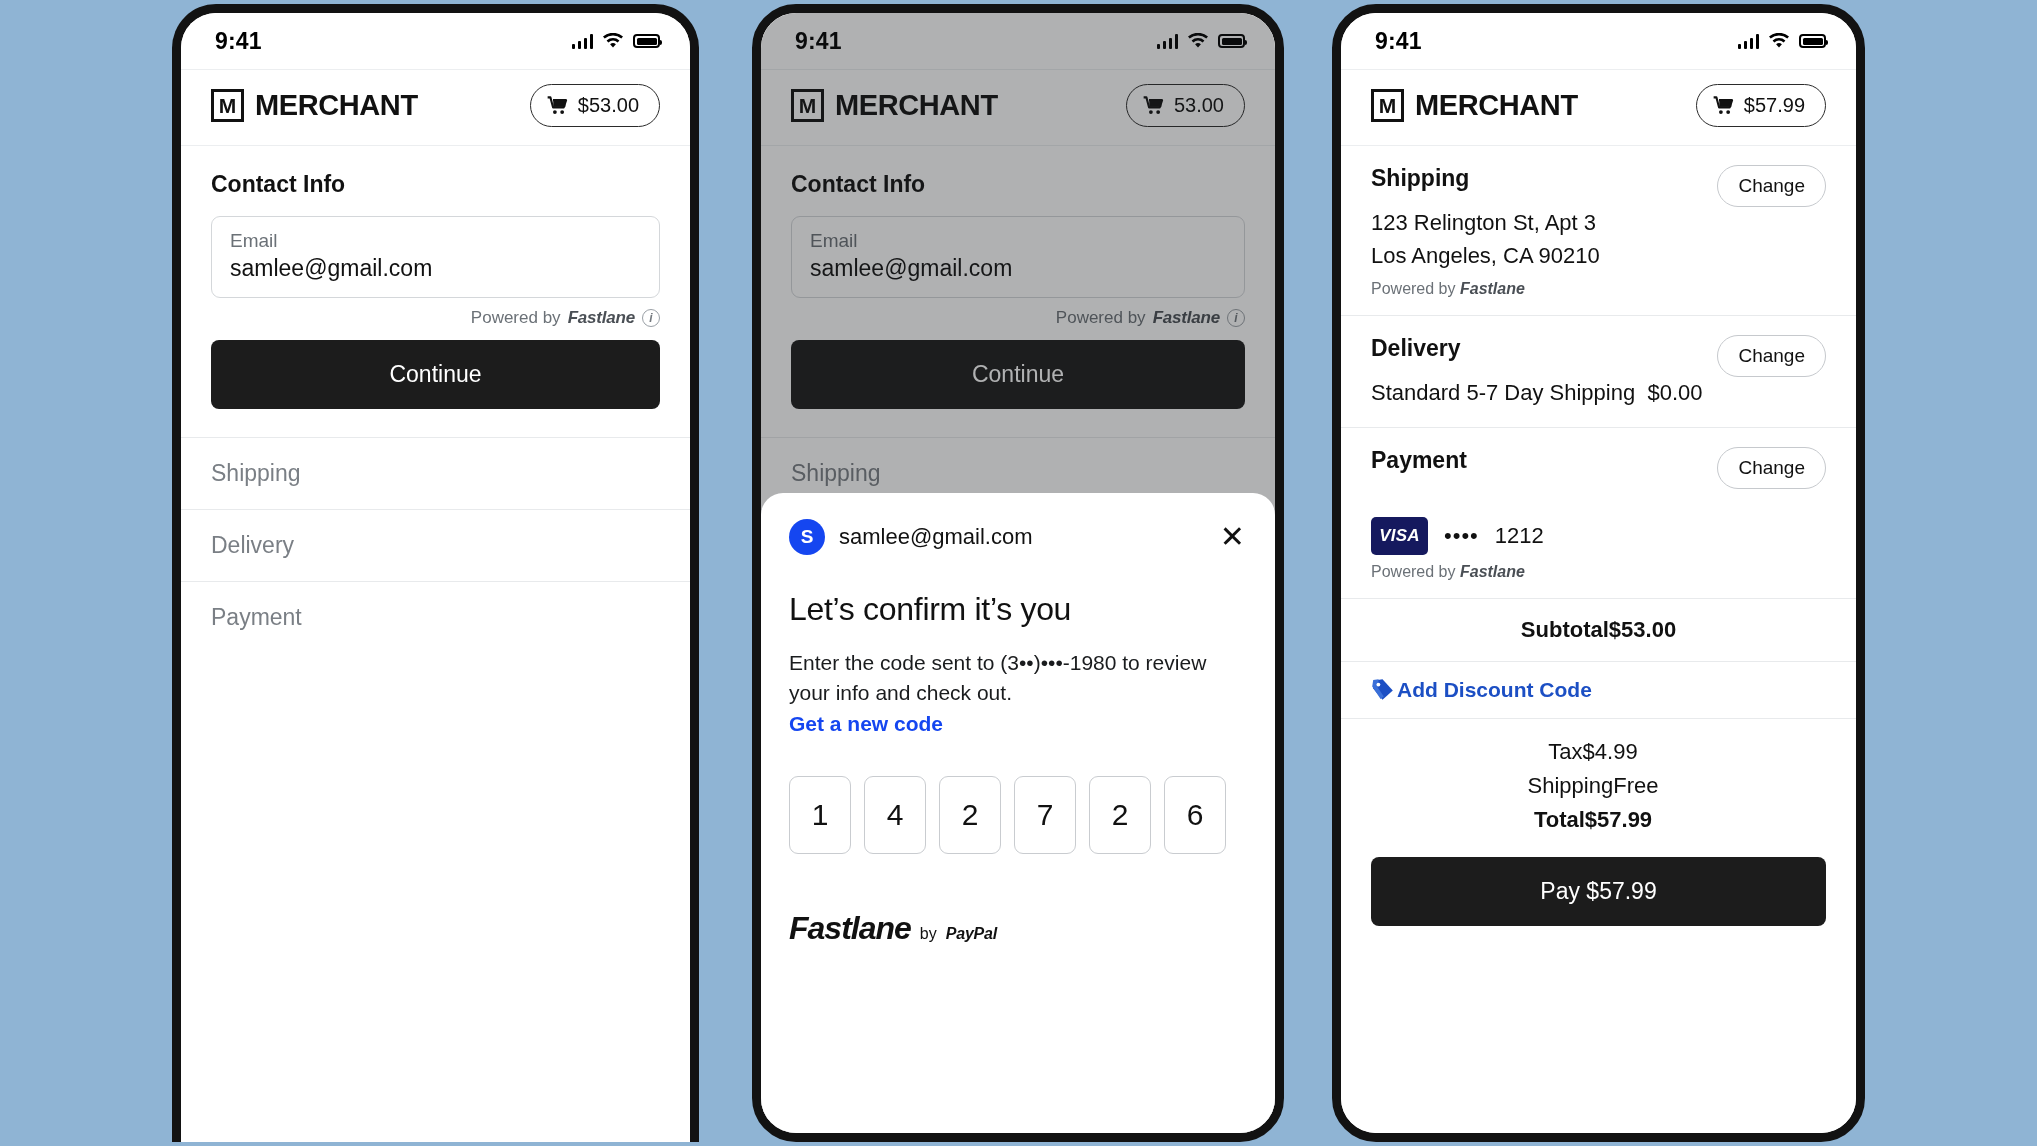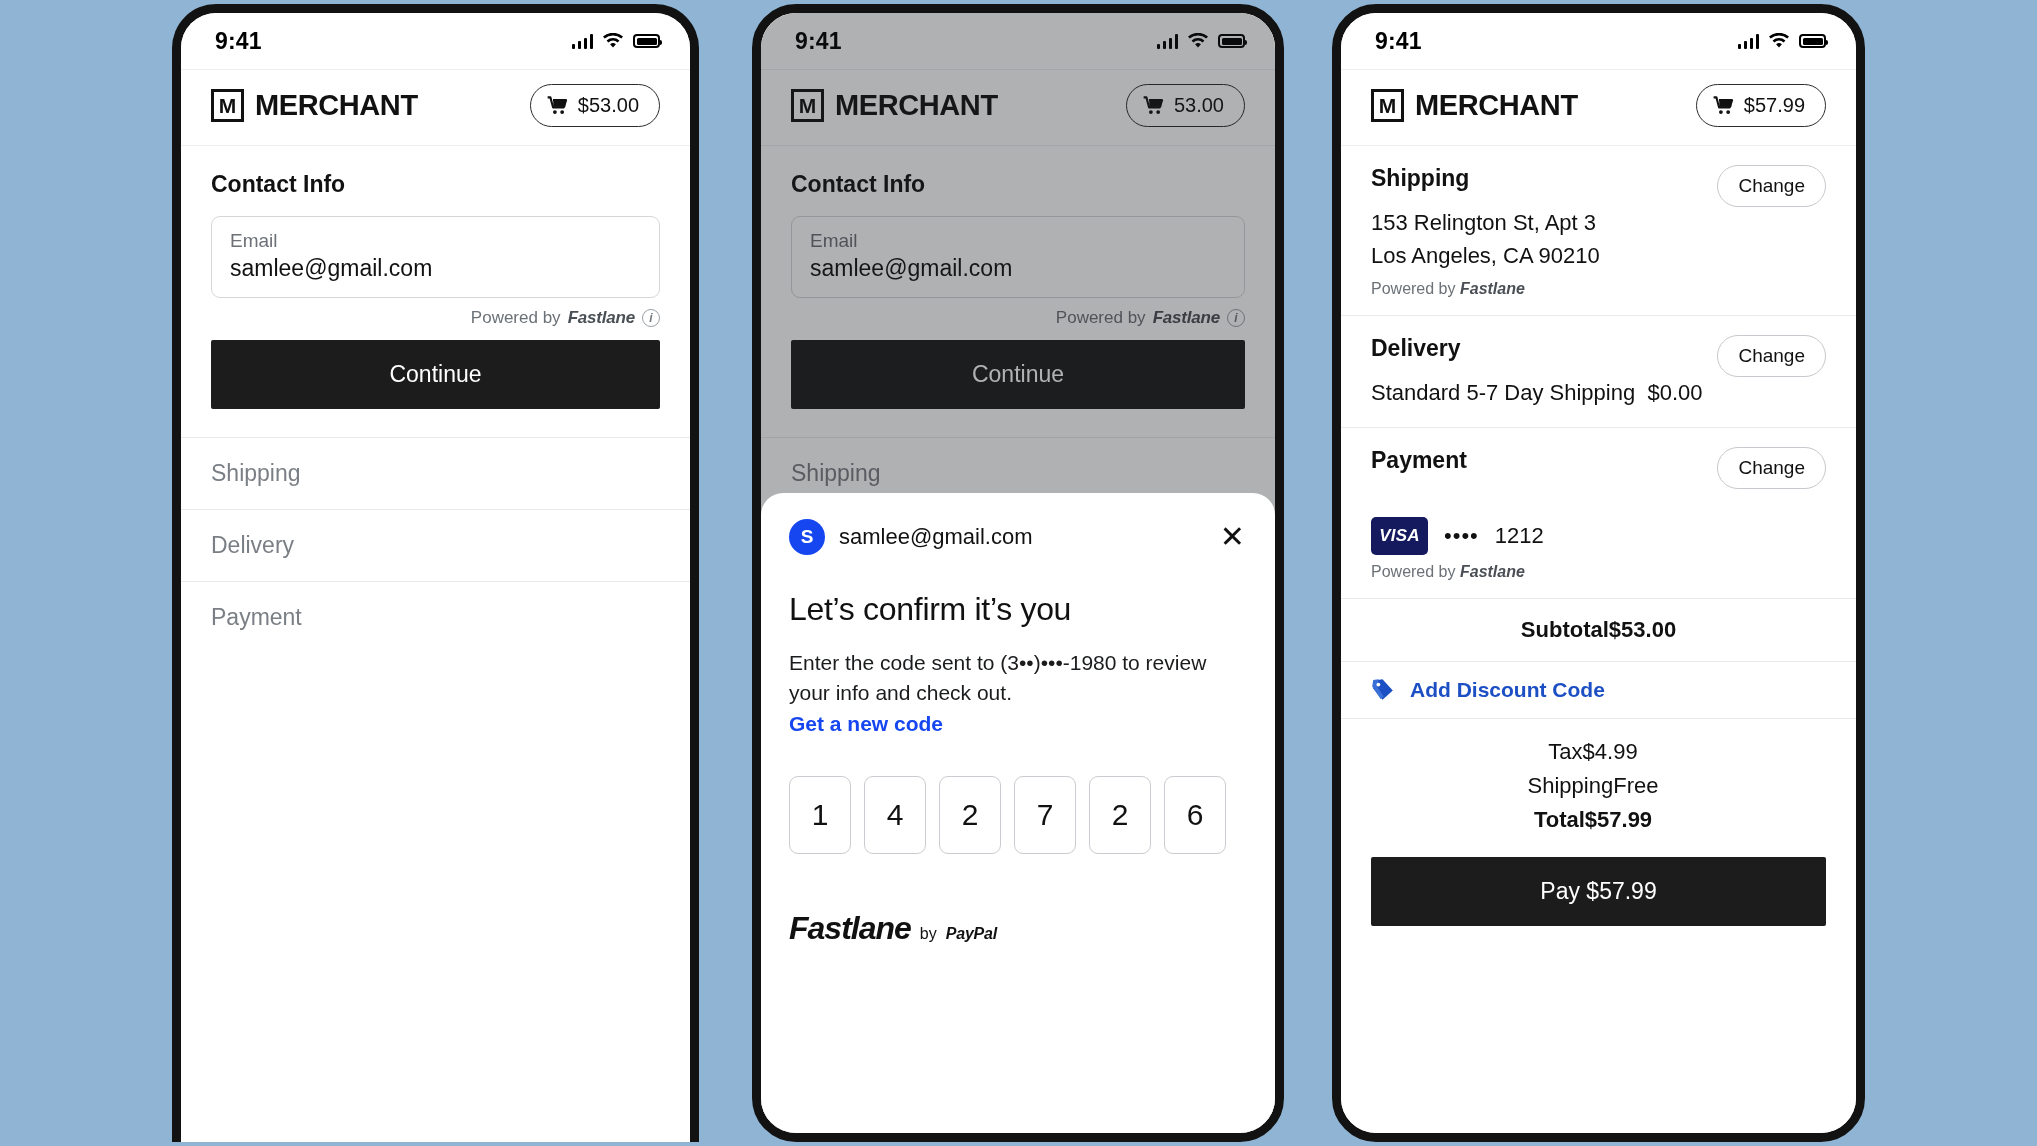--- a/index.html
+++ b/index.html
@@ -85,21 +85,21 @@
   }
   .powered b { font-style: italic; font-weight: 800; color: #4a4f55; letter-spacing:-.2px;}
   .info-i {
     width: 18px; height: 18px; border-radius: 50%; border: 1.4px solid #9aa0a6;
     font-size: 12px; font-style: italic; color: #74797f;
     display:flex; align-items:center; justify-content:center; font-weight:700;
   }
 
   .btn-primary {
     margin-top: 12px; width: 100%;
-    background: #1c1c1c; color: #fff; border: none; border-radius: 2px;
+    background: #1c1c1c; color: #fff; border: none; border-radius: 8px;
     font-size: 23px; font-family: inherit;
     padding: 21px 0; cursor: pointer; font-weight: 400;
   }
 
   .sec-row {
     border-top: 1px solid #e8eaec;
     padding: 22px 30px;
     font-size: 23px; color: #7a7f85; font-weight: 400;
   }
   .sec-list { margin-top: 28px; }
@@ -156,21 +156,21 @@
     display: flex; align-items: center; justify-content: center;
     color: #fff; font-size: 17px; font-weight: 800; font-style: italic; letter-spacing: .2px;
   }
   .pay-row { display: flex; align-items: center; gap: 16px; margin-top: 28px; }
   .dots { font-size: 22px; color: #111; letter-spacing: 1px; }
   .card-last { font-size: 22px; color: #111; }
 
   .tot-row { display: flex; justify-content: center; align-items: center; font-size: 22px; color: #111; }
   .tot-row.bold { font-weight: 700; }
   .tot-block { padding: 18px 30px; border-bottom: 1px solid #e8eaec; }
-  .disc-row { display: flex; align-items: center; gap: 13px; padding: 16px 30px; border-bottom: 1px solid #e8eaec; cursor: pointer;}
+  .disc-row { display: flex; align-items: center; gap: 0; padding: 16px 30px; border-bottom: 1px solid #e8eaec; cursor: pointer;}
   .disc-text { font-size: 21px; color: #1c4fc4; font-weight: 600; }
   .summary { padding: 16px 30px 8px 19px; }
   .summary .tot-row { padding: 4px 0; }
 </style>
 </head>
 <body>
 
 <div class="stage">
 
   <div class="phone" id="phone1">
@@ -365,21 +365,21 @@
           </svg>
           <span>$57.99</span>
         </div>
       </div>
 
       <div class="rev-sec">
         <div class="rev-head">
           <div class="rev-title">Shipping</div>
           <button class="chg">Change</button>
         </div>
-        <div class="rev-line">153 Relington St, Apt 3</div>
+        <div class="rev-line">123 Relington St, Apt 3</div>
         <div class="rev-line">Los Angeles, CA 90210</div>
         <div class="rev-powered">
           <span>Powered by</span>
           <b>Fastlane</b>
         </div>
       </div>
 
       <div class="rev-sec">
         <div class="rev-head">
           <div class="rev-title">Delivery</div>

